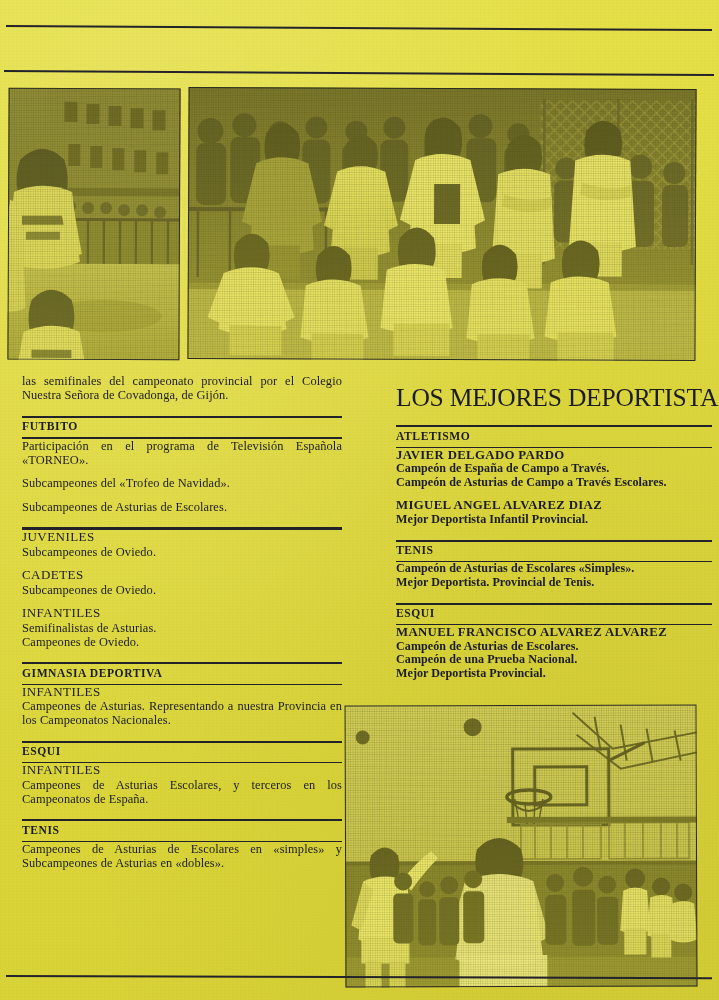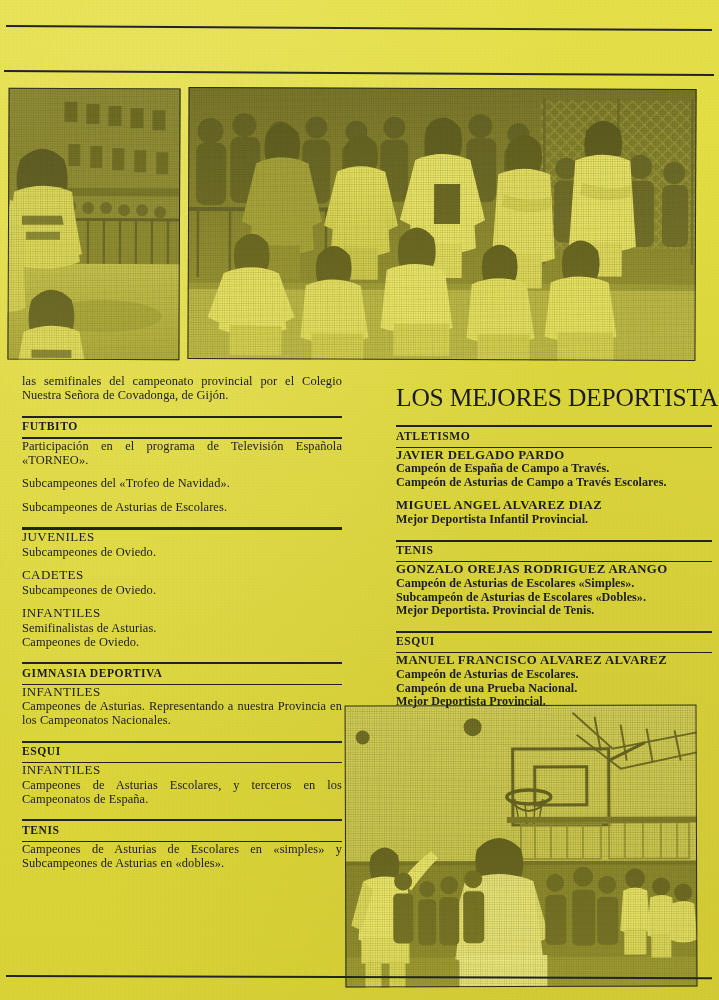--- a/index.html
+++ b/index.html
@@ -601,23 +601,21 @@
       </div>
     </div>
   </div>
 
   <div class="section">
     <div class="rule-thick"></div>
     <div class="sec-title">TENIS</div>
     <div class="rule-thin"></div>
     <div class="sec-body">
       <div class="athlete">
-        <div class="athlete-name">GONZALO OREJAS RODRIGUEZ ARANGO</div>
         <div class="athlete-line">Campeón de Asturias de Escolares «Simples».</div>
-        <div class="athlete-line">Subcampeón de Asturias de Escolares «Dobles».</div>
         <div class="athlete-line">Mejor Deportista. Provincial de Tenis.</div>
       </div>
     </div>
   </div>
 
   <div class="section">
     <div class="rule-thick"></div>
     <div class="sec-title">ESQUI</div>
     <div class="rule-thin"></div>
     <div class="sec-body">

